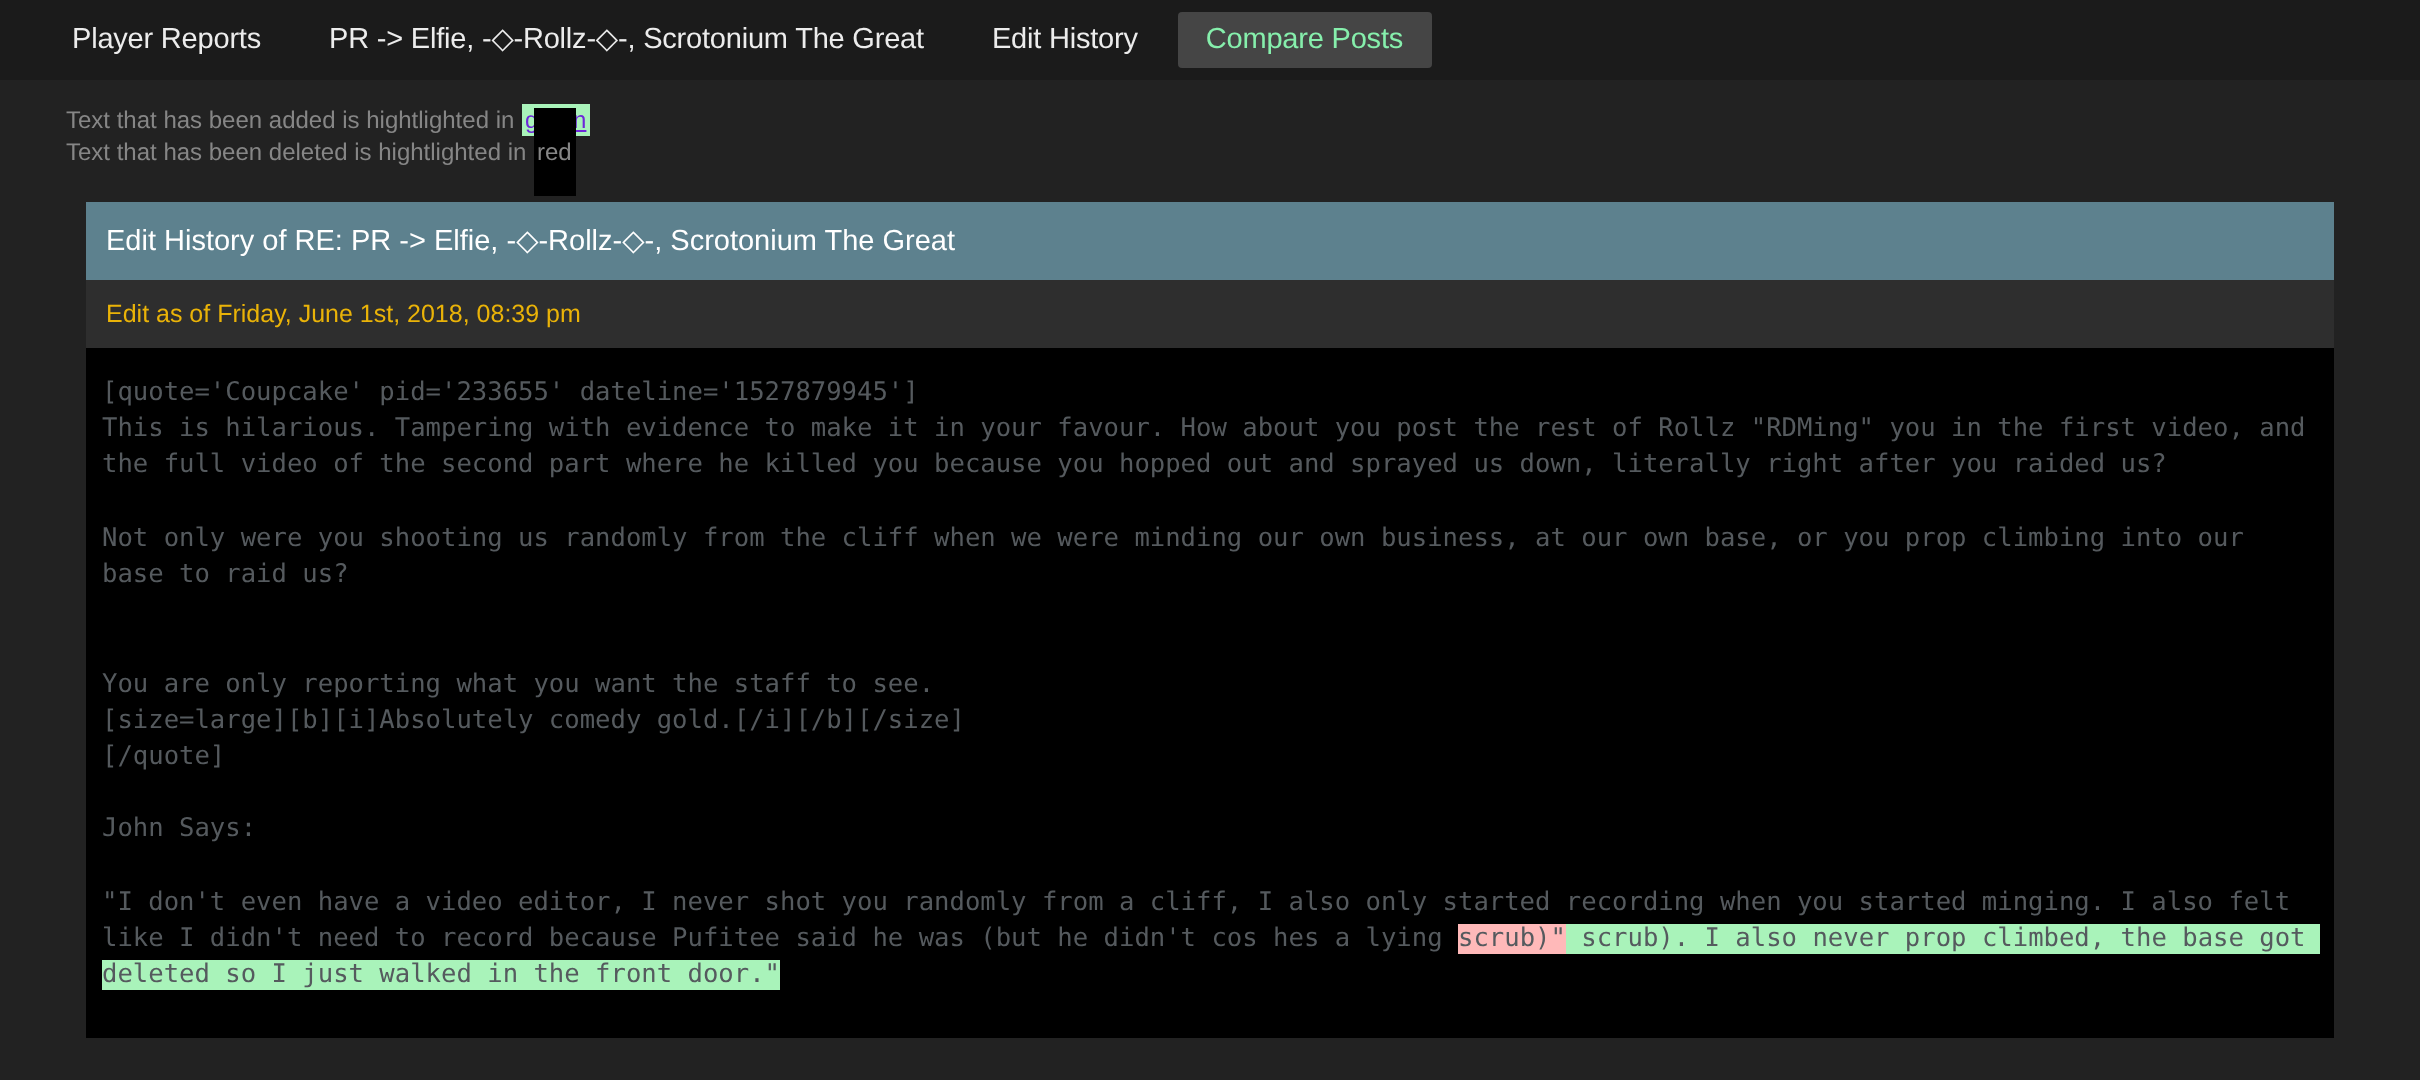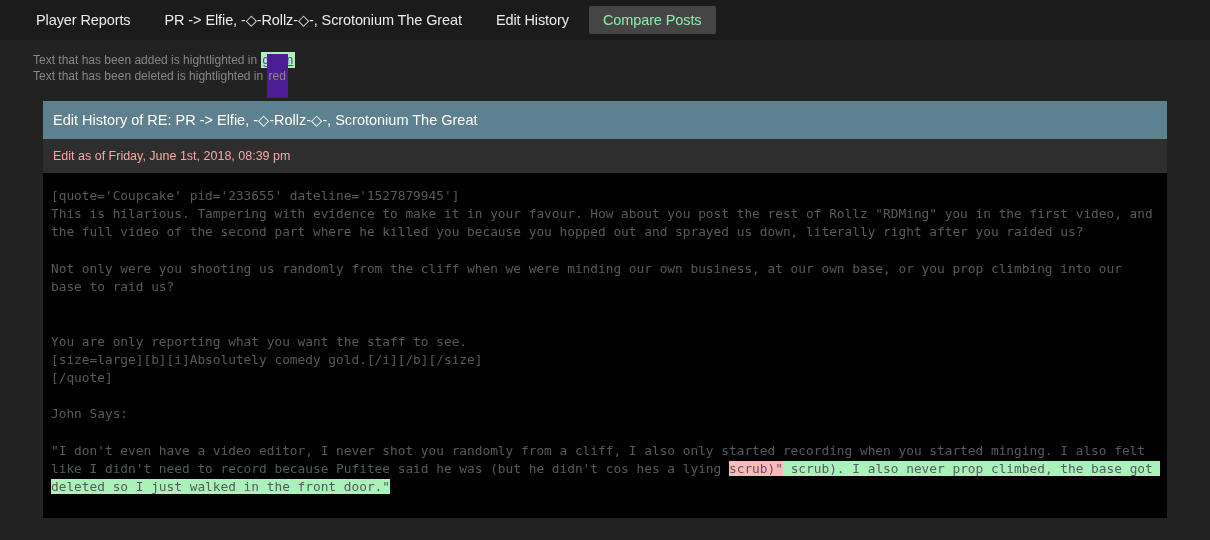--- a/index.html
+++ b/index.html
@@ -51,40 +51,40 @@
     display: block;
     height: 15.5px;
   }
   .hl-green-sample {
     background: #a9f3ba;
     color: #6d28d9;
     padding: 1px 2px;
     text-decoration: underline;
   }
   .hl-red-sample {
-    background: #4c1d95;
+    background: #000000;
     color: #868686;
     padding: 15px 2px;
   }
 
   
   #panel {
     margin: 17px 43px 0 43px;
     background: #e2e2e2;
   }
   #panel-header {
     background: #5d818e;
     color: #ffffff;
     font-size: 14.5px;
     padding: 11px 0 11px 10px;
     white-space: nowrap;
   }
   #panel-subheader {
     background: #2e2e2e;
-    color: #fca5a5;
+    color: #eab308;
     font-size: 12.5px;
     padding: 10px 0 10px 10px;
     white-space: nowrap;
   }
   #panel-body {
     background: #000000;
     padding: 14px 10px 22px 8px;
   }
   #diff-text {
     font-family: "DejaVu Sans Mono", "Liberation Mono", monospace;

